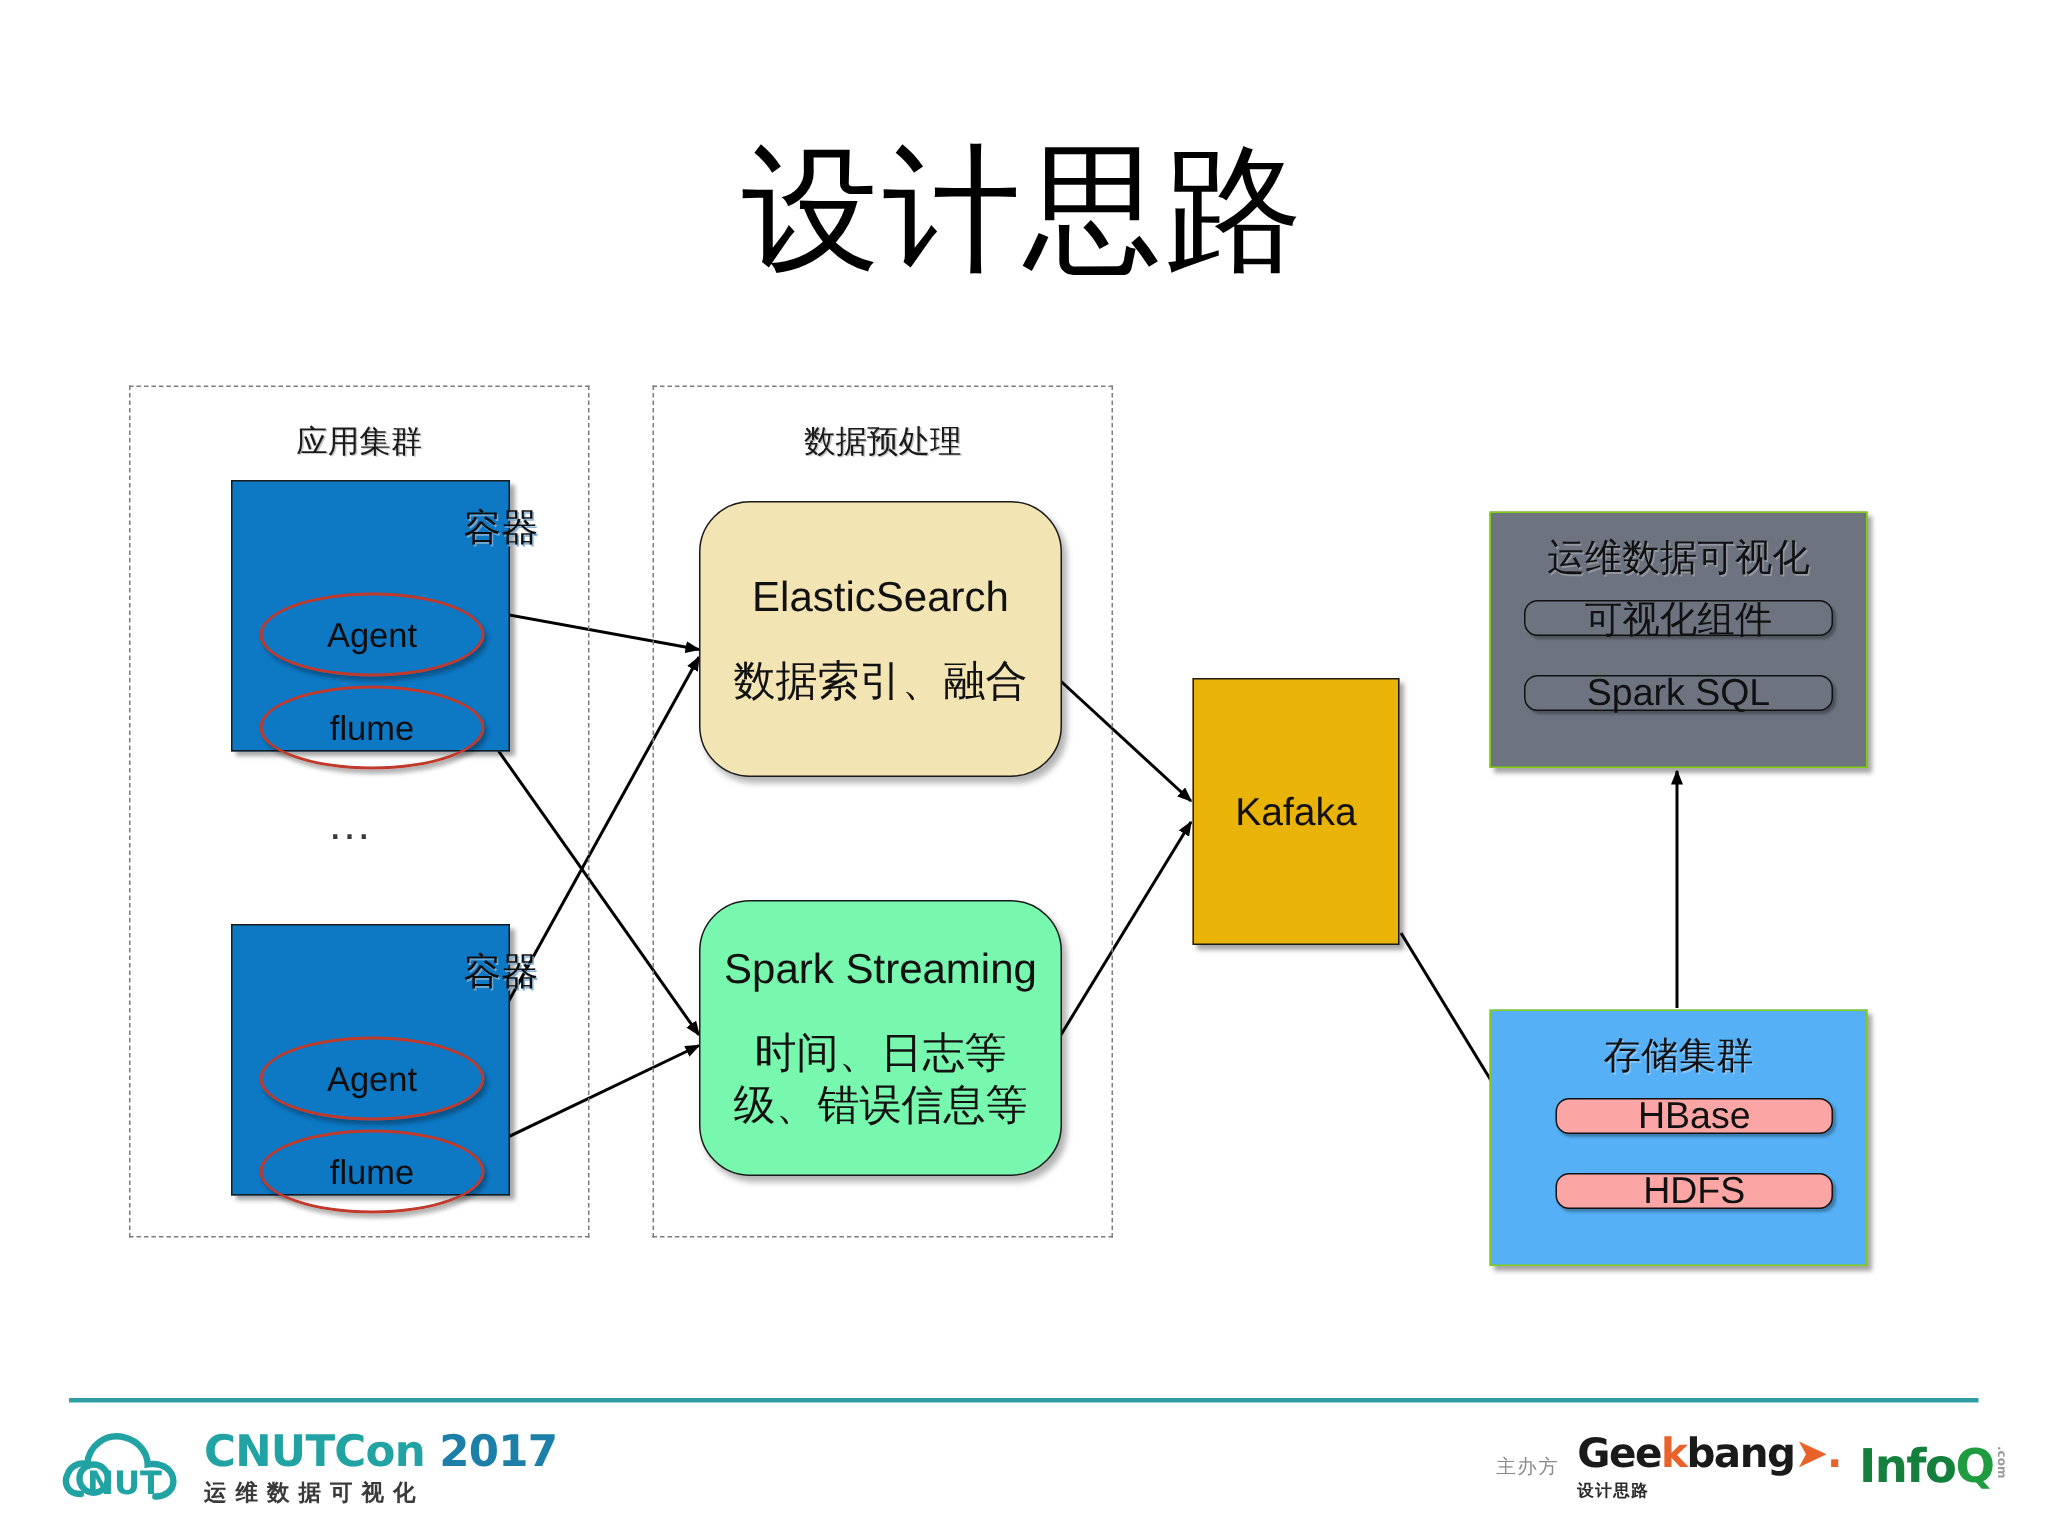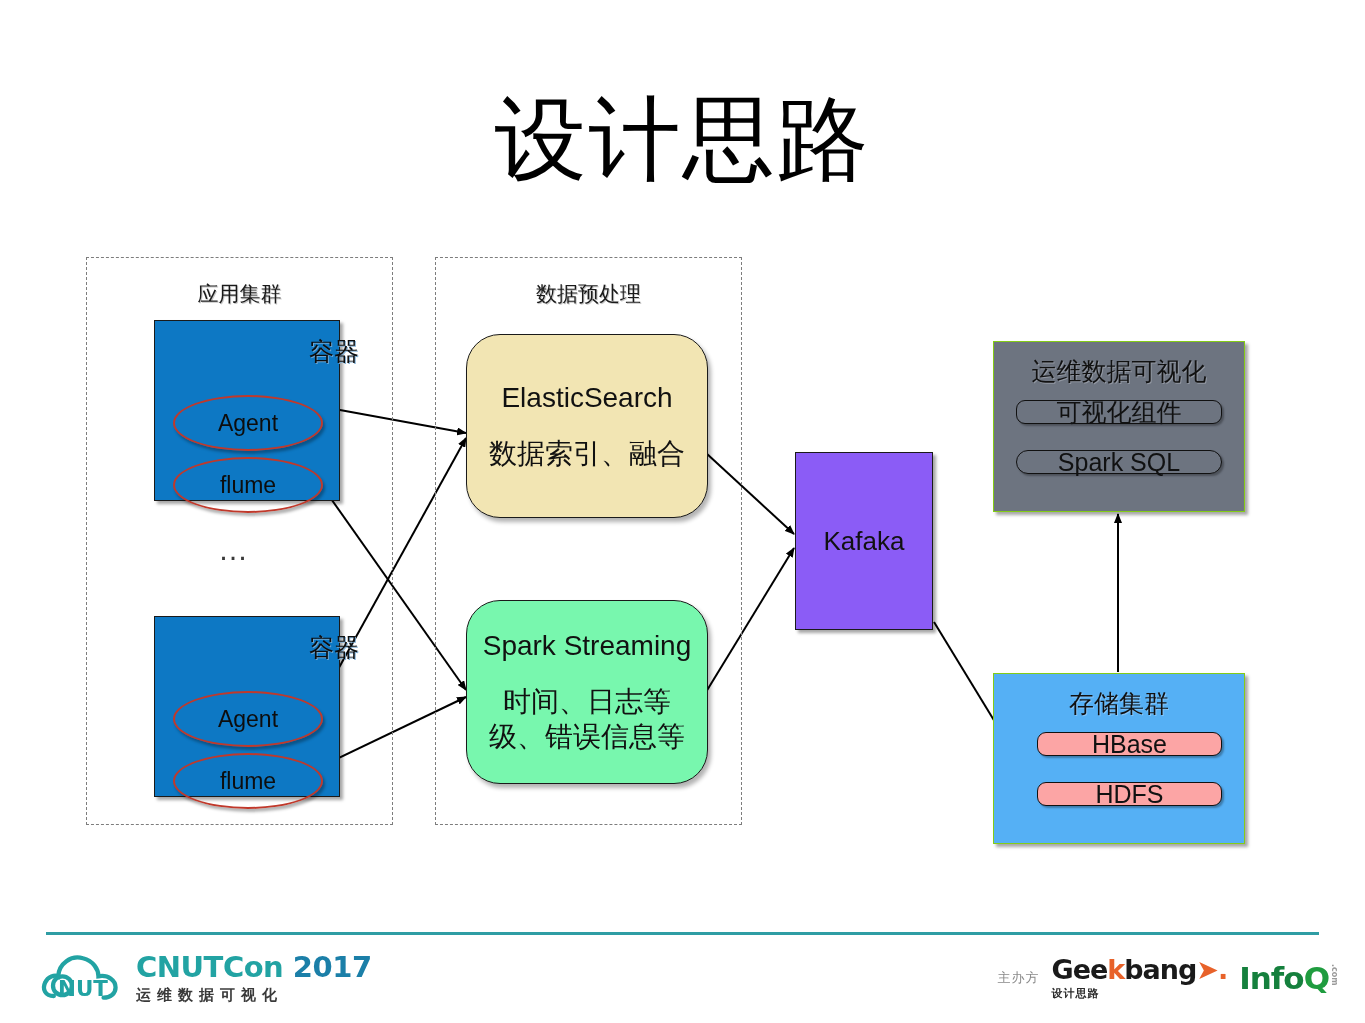--- a/index.html
+++ b/index.html
@@ -133,21 +133,21 @@
   }
   .rn-line2 {
     font-size: 28px;
     color: #111;
     line-height: 1.25;
     font-family: "DejaVu Sans", "Liberation Sans", sans-serif;
   }
 
   
   .kafaka-node {
-    background: #8b5cf6;
+    background: #eab308;
     border: 1px solid #1a1a1a;
     box-shadow: 3px 3px 3px rgba(0,0,0,0.35);
     display: flex;
     align-items: center;
     justify-content: center;
     font-size: 26px;
     color: #111;
   }
 
   
@@ -368,21 +368,21 @@
 
   <div class="node kafaka-node" style="left:795px; top:452px; width:138px; height:178px;">
     <span>Kafaka</span>
   </div>
 
   <div class="panel-node gray-panel" style="left:993px; top:341px; width:252px; height:171px;">
     <div class="panel-title on-gray">运维数据可视化</div>
     <div class="sub-pill on-gray" style="top:58px;">
       <span class="cn">可视化组件</span>
     </div>
-    <div class="sub-pill on-gray" style="top:108px;border-radius:15px;">
+    <div class="sub-pill on-gray" style="top:108px;">
       <span>Spark SQL</span>
     </div>
   </div>
 
   <div class="panel-node blue-panel" style="left:993px; top:673px; width:252px; height:171px;">
     <div class="panel-title on-blue">存储集群</div>
     <div class="sub-pill on-blue" style="top:58px;">
       <span>HBase</span>
     </div>
     <div class="sub-pill on-blue" style="top:108px;">

